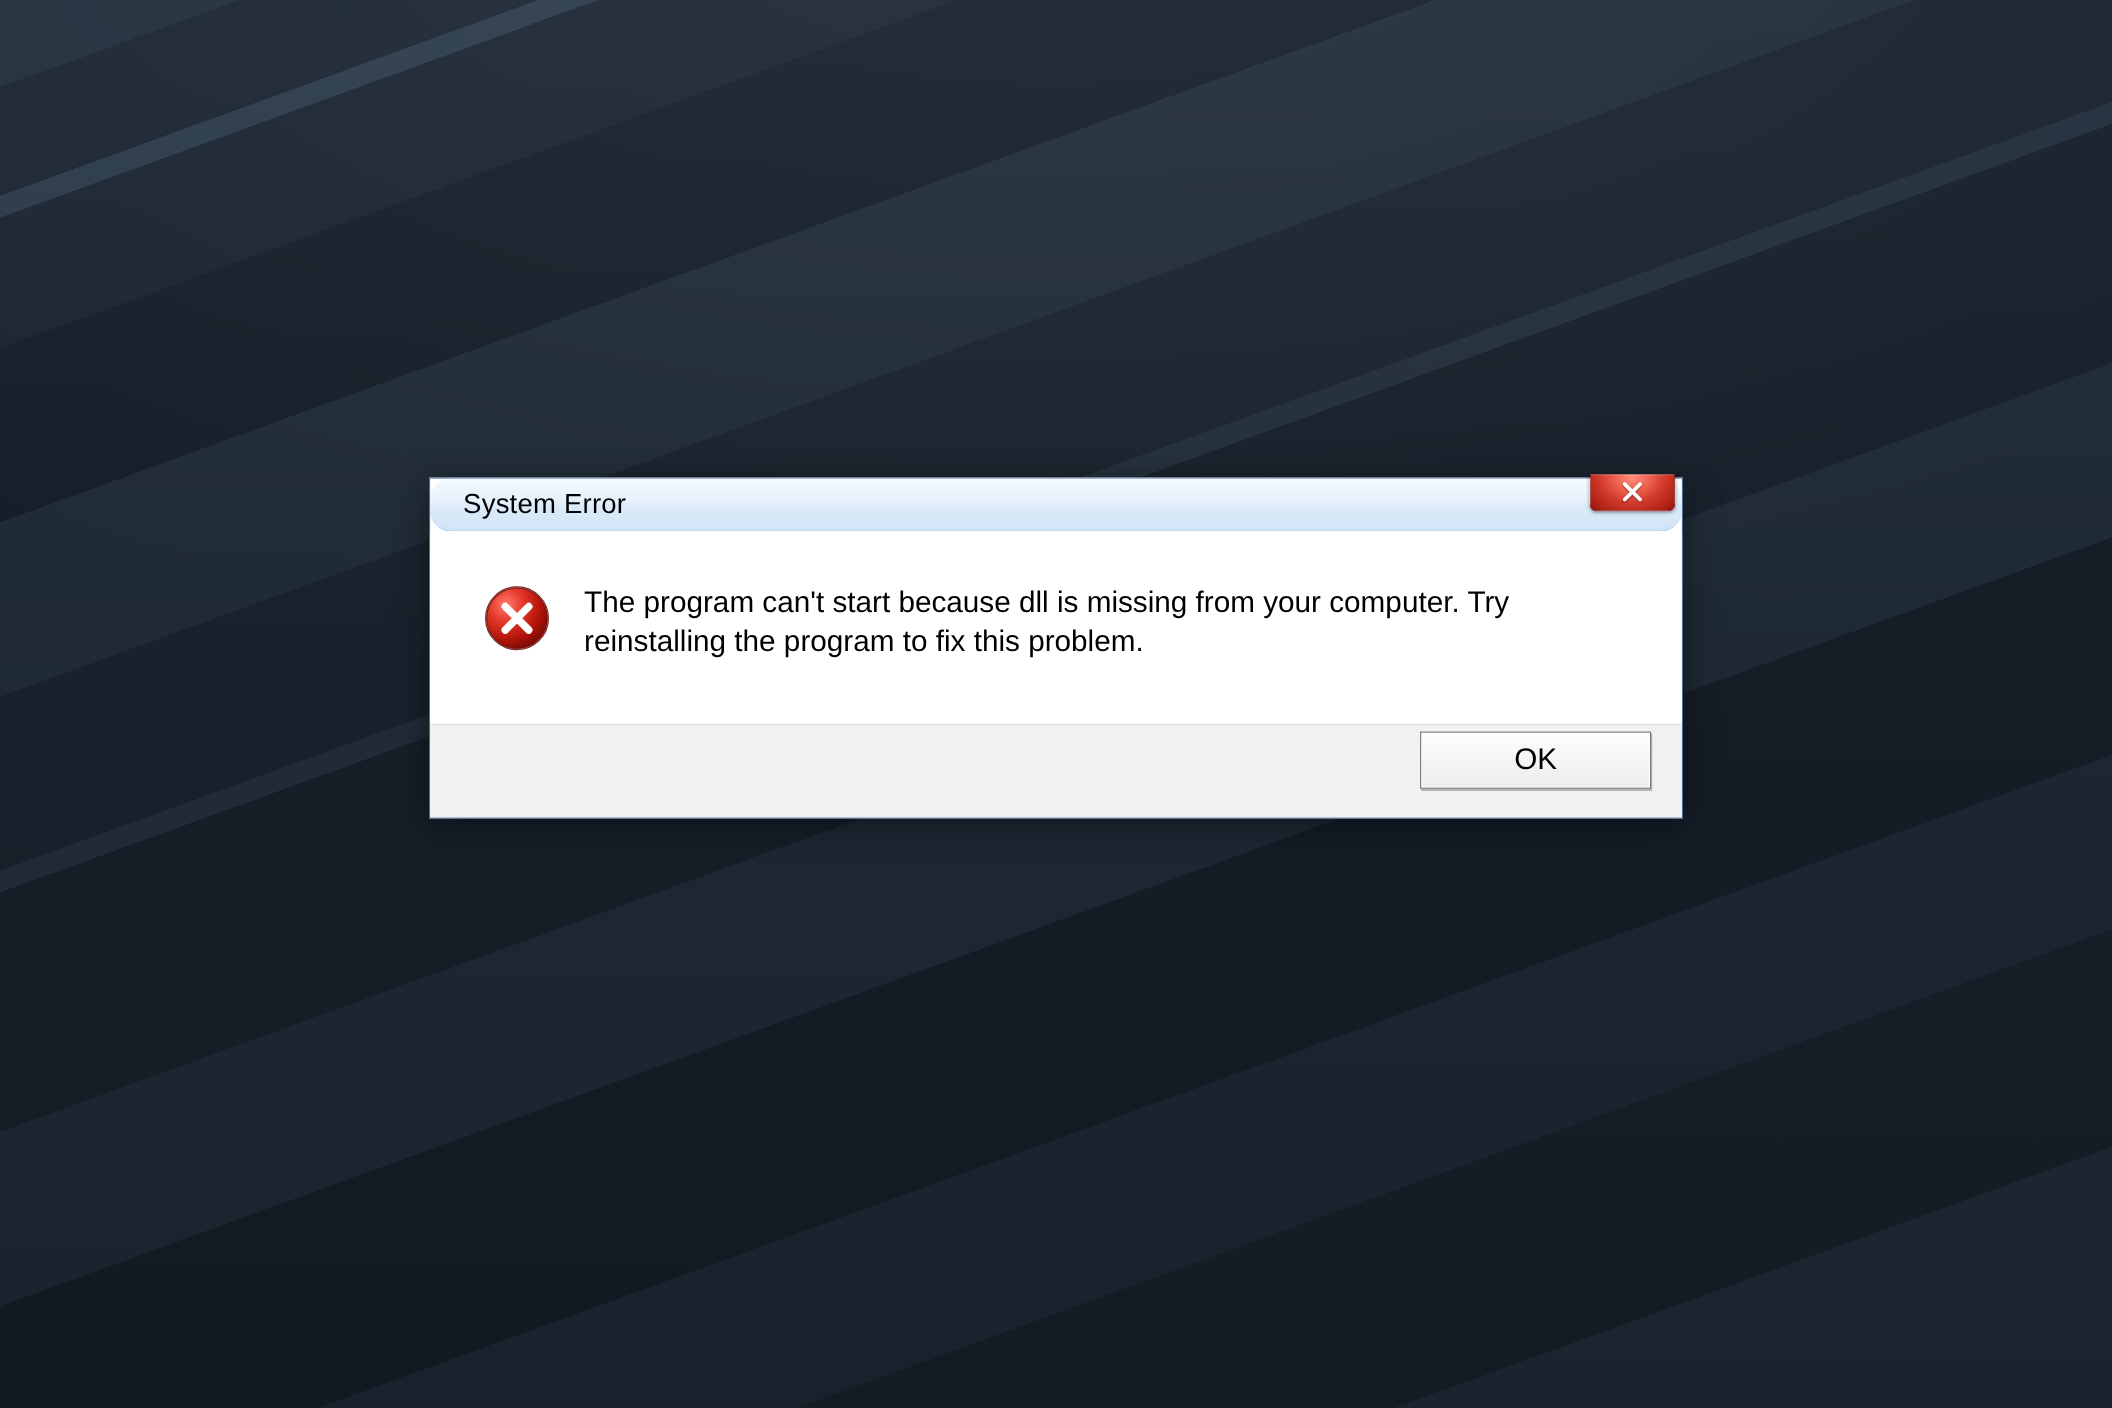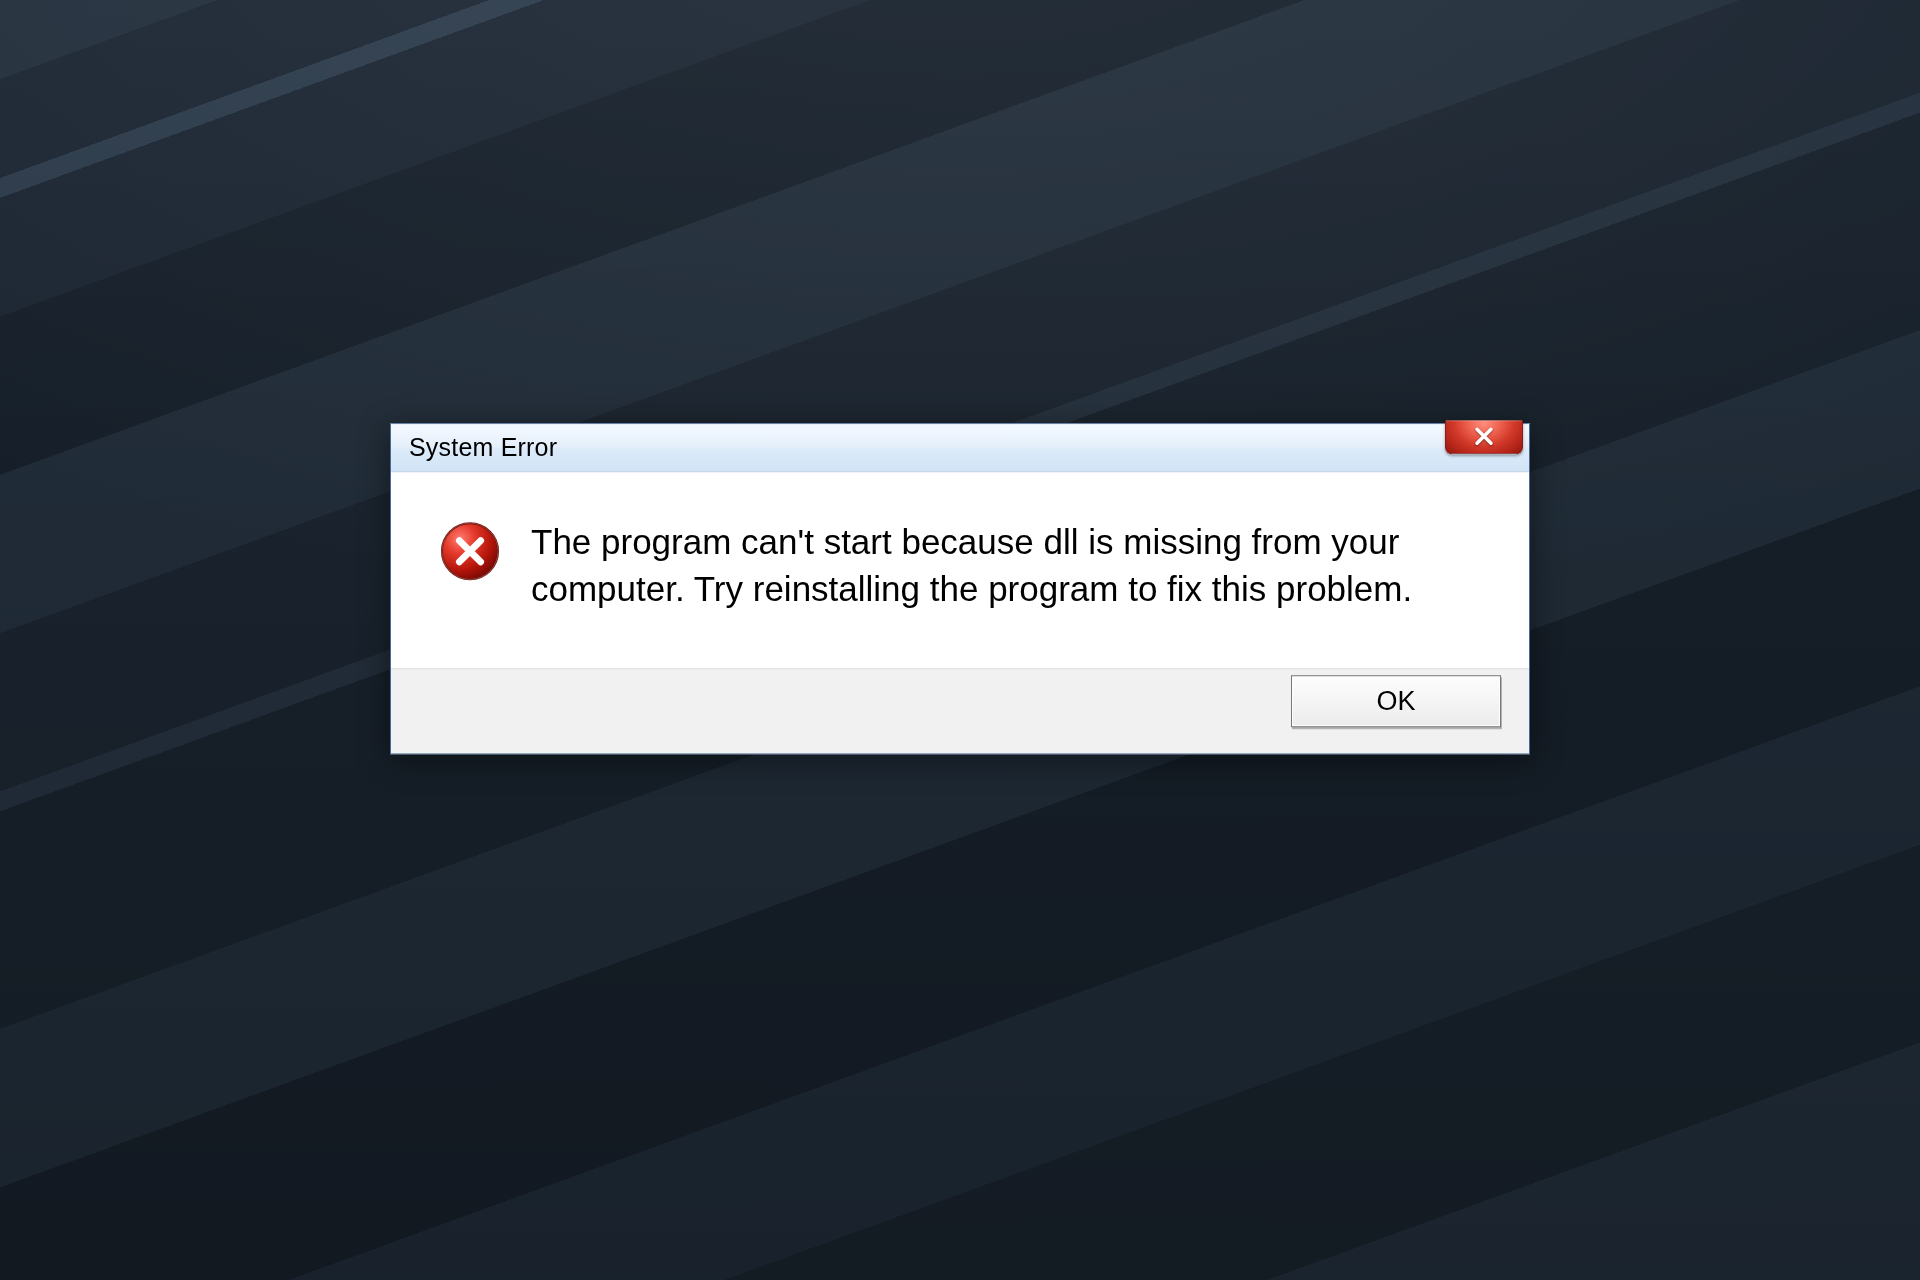--- a/index.html
+++ b/index.html
@@ -45,22 +45,23 @@
       width: 1140px;
       background: #fff;
       border: 1px solid #4a6a9a;
       box-shadow: 0 6px 30px rgba(0,0,0,0.45);
     }
     .titlebar {
       height: 48px;
       background: linear-gradient(to bottom, #f4f9ff 0%, #e6f0fb 45%, #dbeaf9 55%, #d1e4f6 100%);
       border-bottom: 1px solid #b9cfe6;
       display: flex; align-items: center;
-      padding-left: 18px;
+      padding-left: 30px;
       position: relative;
+      border-radius: 19px;
     }
     .titlebar .title {
       font-size: 25px;
       color: #000;
       letter-spacing: 0.2px;
       font-weight: 400;
     }
     .close-btn {
       position: absolute;
       right: 6px; top: -4px;
@@ -80,21 +81,21 @@
       padding: 46px 48px 56px 48px;
       gap: 30px;
       background: #fff;
     }
     .err-icon {
       flex: 0 0 auto;
       width: 62px; height: 62px;
       margin-top: 2px;
     }
     .message {
-      font-size: 35px;
+      font-size: 27px;
       line-height: 1.35;
       color: #000;
       font-weight: 400;
       max-width: 900px;
     }
 
     .footer {
       background: #f1f1f1;
       border-top: 1px solid #e0e0e0;
       padding: 6px 28px 26px 28px;

